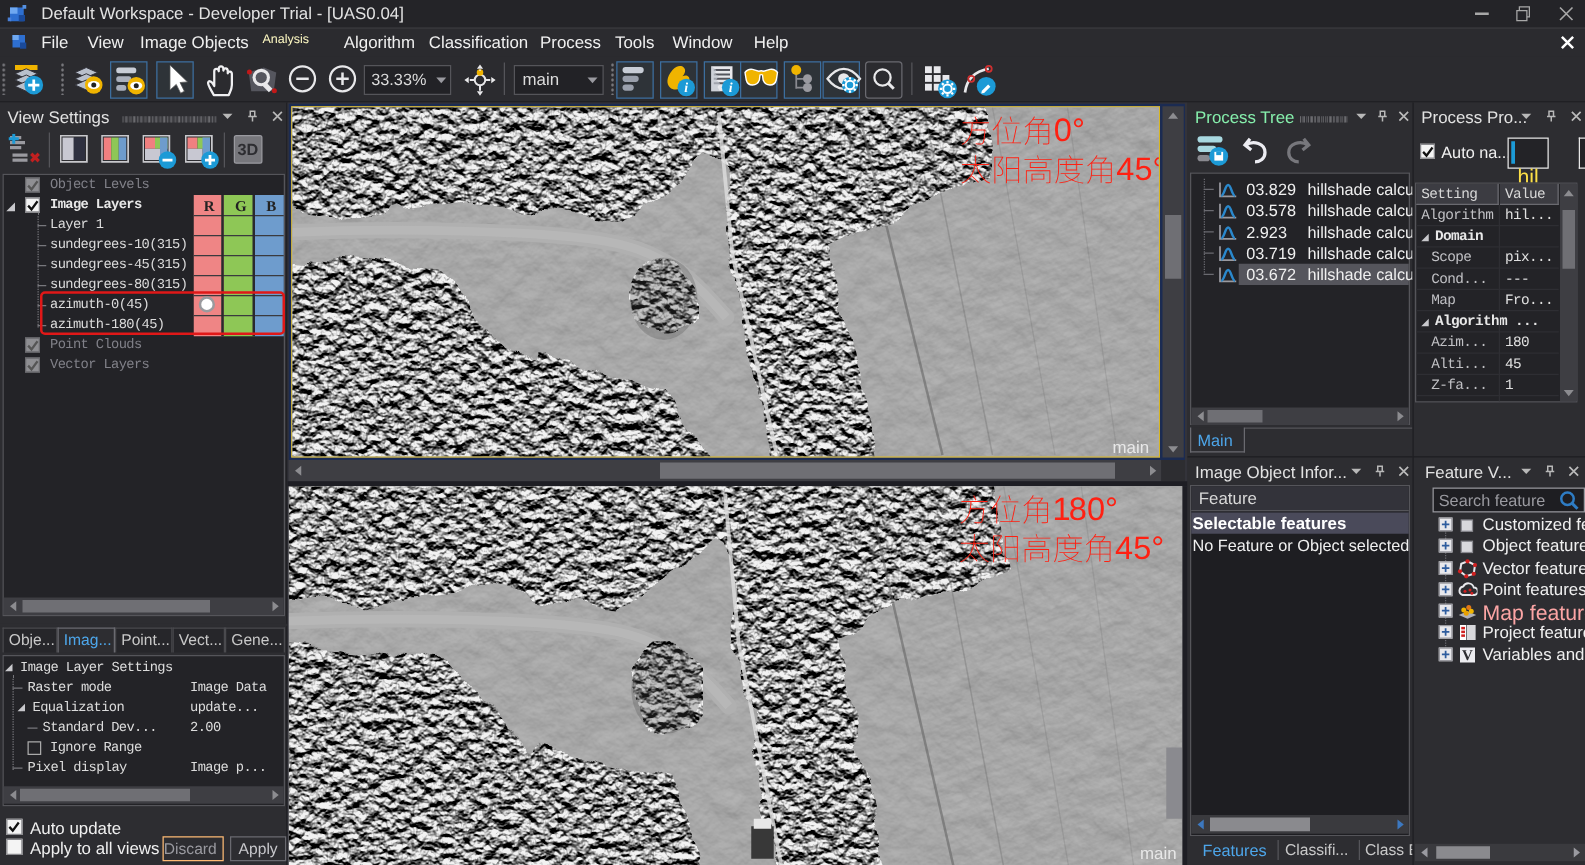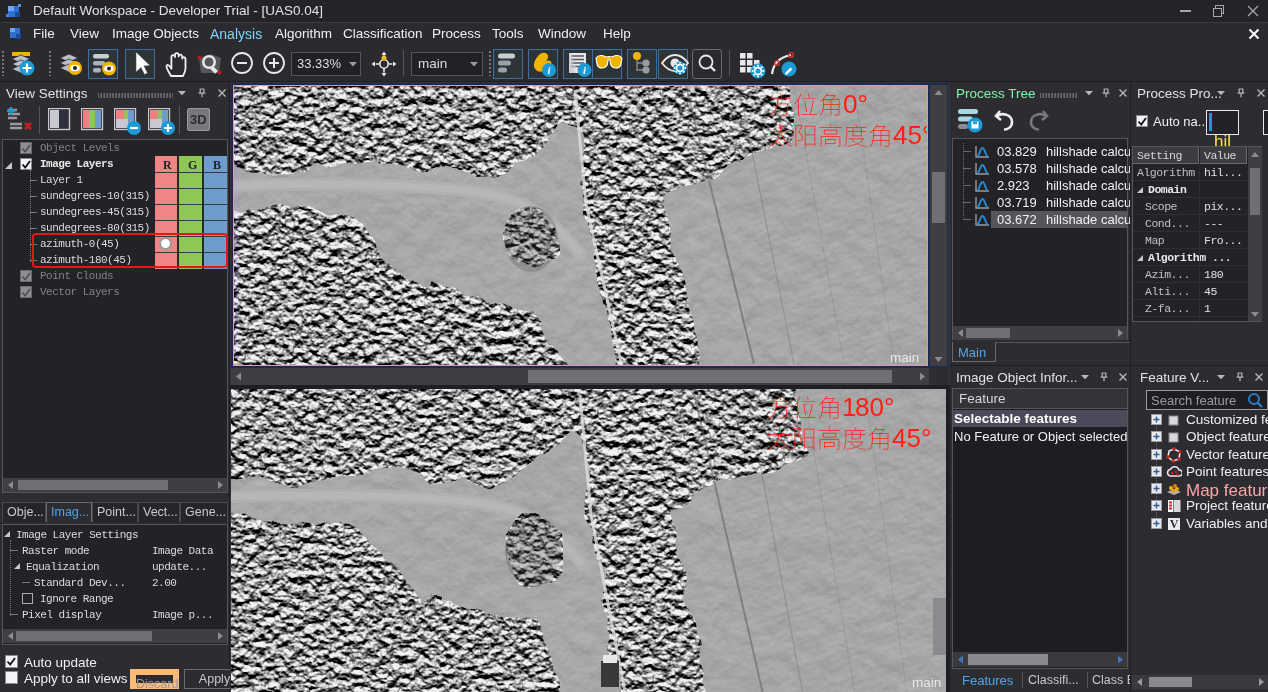--- a/index.html
+++ b/index.html
@@ -25,21 +25,21 @@
   </svg>
 <div class="abs" style="left:0;top:22px;width:1268px;height:23px;background:#2b2b2f;border-top:1px solid #3a3a3e"></div>
 <svg class="abs" style="left:8px;top:26px" width="16" height="15">
     <rect x="2" y="2" width="10" height="10" fill="#2e6fd0"></rect>
     <rect x="2" y="2" width="5" height="4" fill="#6fa8f0"></rect>
     <rect x="8" y="8" width="5" height="5" fill="#1a4a9a"></rect>
   </svg>
 <div class="lbl" style="left:33px;top:26px;font-size:13.5px;color:#f0f0f0">File</div>
 <div class="lbl" style="left:70px;top:26px;font-size:13.5px;color:#f0f0f0">View</div>
 <div class="lbl" style="left:112px;top:26px;font-size:13.5px;color:#f0f0f0">Image Objects</div>
-<div class="lbl" style="left:210px;top:26px;font-size:14px;color:#7dd3fc">Analysis</div>
+<div class="lbl" style="left:210px;top:26px;font-size:10px;color:#fef9c3">Analysis</div>
 <div class="lbl" style="left:275px;top:26px;font-size:13.5px;color:#f0f0f0">Algorithm</div>
 <div class="lbl" style="left:343px;top:26px;font-size:13.5px;color:#f0f0f0">Classification</div>
 <div class="lbl" style="left:432px;top:26px;font-size:13.5px;color:#f0f0f0">Process</div>
 <div class="lbl" style="left:492px;top:26px;font-size:13.5px;color:#f0f0f0">Tools</div>
 <div class="lbl" style="left:538px;top:26px;font-size:13.5px;color:#f0f0f0">Window</div>
 <div class="lbl" style="left:603px;top:26px;font-size:13.5px;color:#f0f0f0">Help</div>
 <svg class="abs" style="left:1248px;top:28px" width="12" height="12">
     <path d="M1.5 1.5 L10.5 10.5 M10.5 1.5 L1.5 10.5" stroke="#fff" stroke-width="2"></path>
   </svg>
 <div class="abs" style="left:0;top:45px;width:1268px;height:37px;background:#2b2b2f;border-bottom:1px solid #1e1e22"></div>
@@ -347,22 +347,22 @@
     <path d="M3 3.0 L8 7.0 L3 11.0 Z" fill="#8c8c90"></path>
   </svg>
 <div class="abs" style="left:16px;top:631px;width:136px;height:10px;background:#6f6f74"></div>
 <div class="abs" style="left:5px;top:655px;width:13px;height:13px;background:#f4f4f4;border:1px solid #8a8a8e;box-sizing:border-box"></div>
 <svg class="abs" style="left:5px;top:655px" width="13" height="13">
     <path d="M2.5 6.5 L5.2 9.5 L10 3" stroke="#111" stroke-width="1.8" fill="none"></path>
   </svg>
 <div class="lbl" style="left:24px;top:655px;font-size:13.5px;color:#f0f0f0">Auto update</div>
 <div class="abs" style="left:5px;top:671px;width:13px;height:13px;background:#f4f4f4;border:1px solid #8a8a8e;box-sizing:border-box"></div>
 <div class="lbl" style="left:24px;top:671px;font-size:13.5px;color:#f0f0f0">Apply to all views</div>
-<div class="abs" style="left:130px;top:669px;width:49px;height:20px;background:#2d2d31;border:6px solid #fdba74;color:#9a9aa0;font-size:12.5px;text-align:left;line-height:18px">Discard</div>
-<div class="abs" style="left:184px;top:669px;width:61px;height:20px;background:#2d2d31;border:1px solid #6a6a70;color:#c8c8cc;font-size:12.5px;text-align:center;line-height:18px">Apply</div>
+<div class="abs" style="left:130px;top:669px;width:49px;height:20px;background:#2d2d31;border:1px solid #fdba74;color:#9a9aa0;font-size:12.5px;text-align:left;line-height:18px">Discard</div>
+<div class="abs" style="left:184px;top:669px;width:45px;height:20px;background:#2d2d31;border:1px solid #6a6a70;color:#c8c8cc;font-size:12.5px;text-align:center;line-height:18px">Apply</div>
 <div class="abs" style="left:230px;top:82px;width:720px;height:610px;background:#33333a"></div>
 <div class="abs" style="left:231px;top:83px;width:717px;height:285px;background:#1b2b52"></div>
 <div class="abs" style="left:233px;top:85px;width:695px;height:281px;border:1px solid #d8b622;background:#aaa">
     <svg class="abs" style="left:0;top:0" width="693" height="279">
       <defs>
 <filter id="sm1" x="0" y="0" width="100%" height="100%" color-interpolation-filters="sRGB">
  <feTurbulence type="fractalNoise" baseFrequency="0.013 0.011" numOctaves="4" seed="12" result="n"></feTurbulence>
  <feDiffuseLighting in="n" lighting-color="#ffffff" surfaceScale="2.6" diffuseConstant="1" result="l">
    <feDistantLight azimuth="270" elevation="55"></feDistantLight>
           </feDiffuseLighting>

